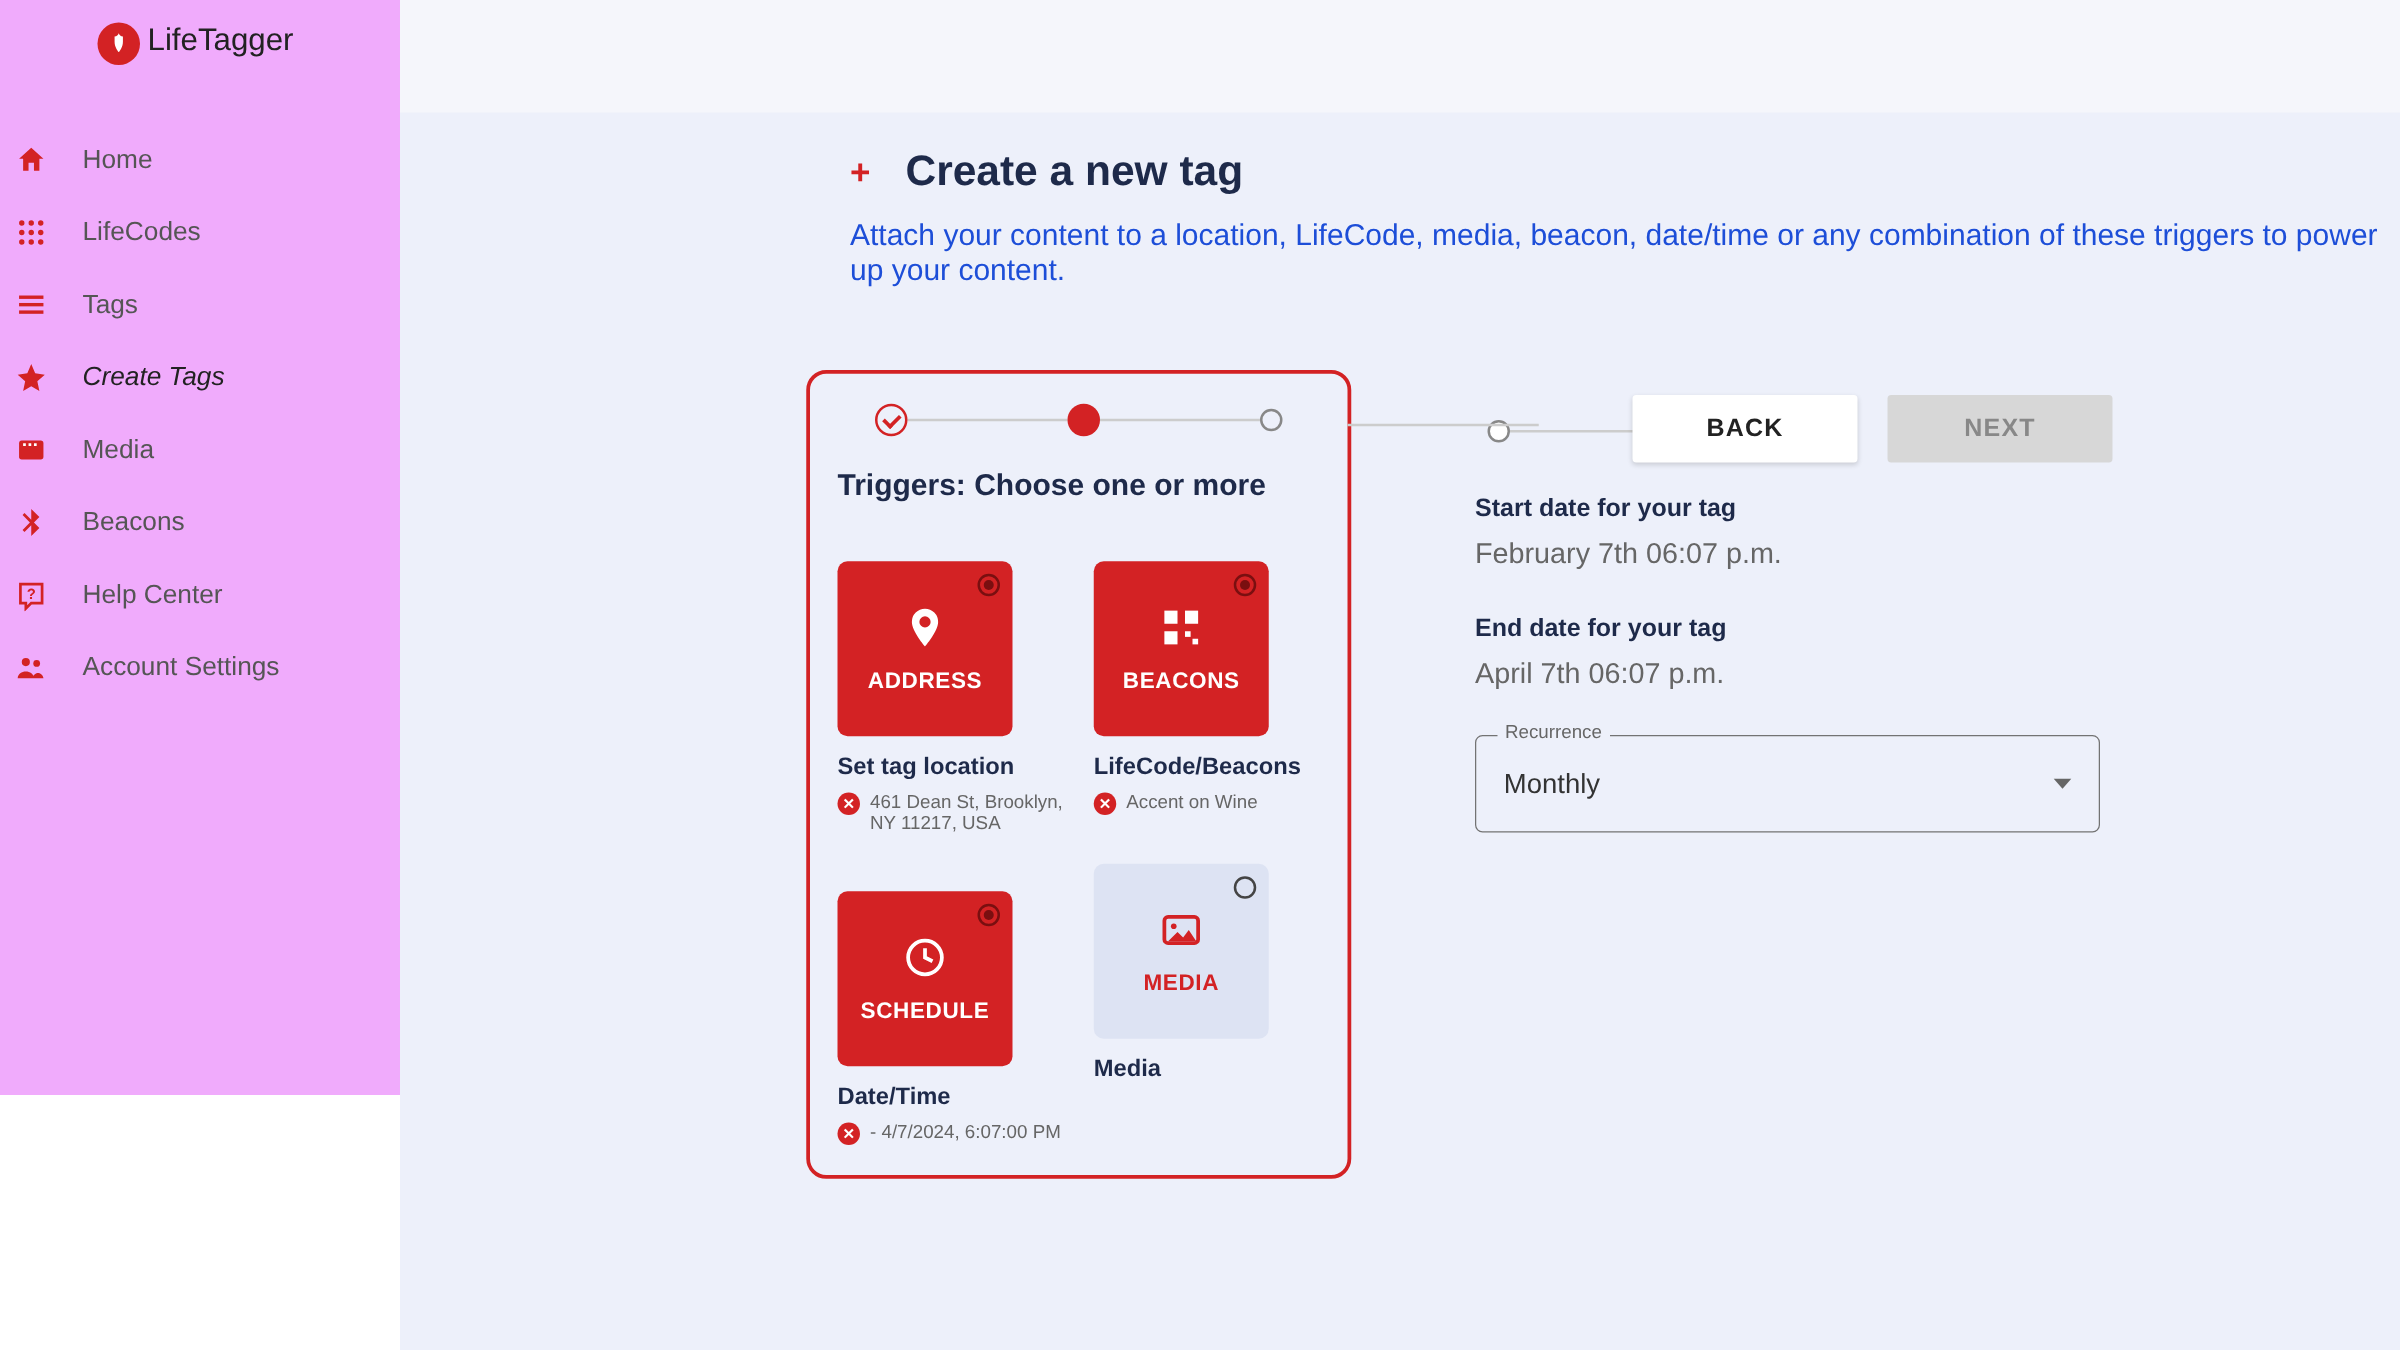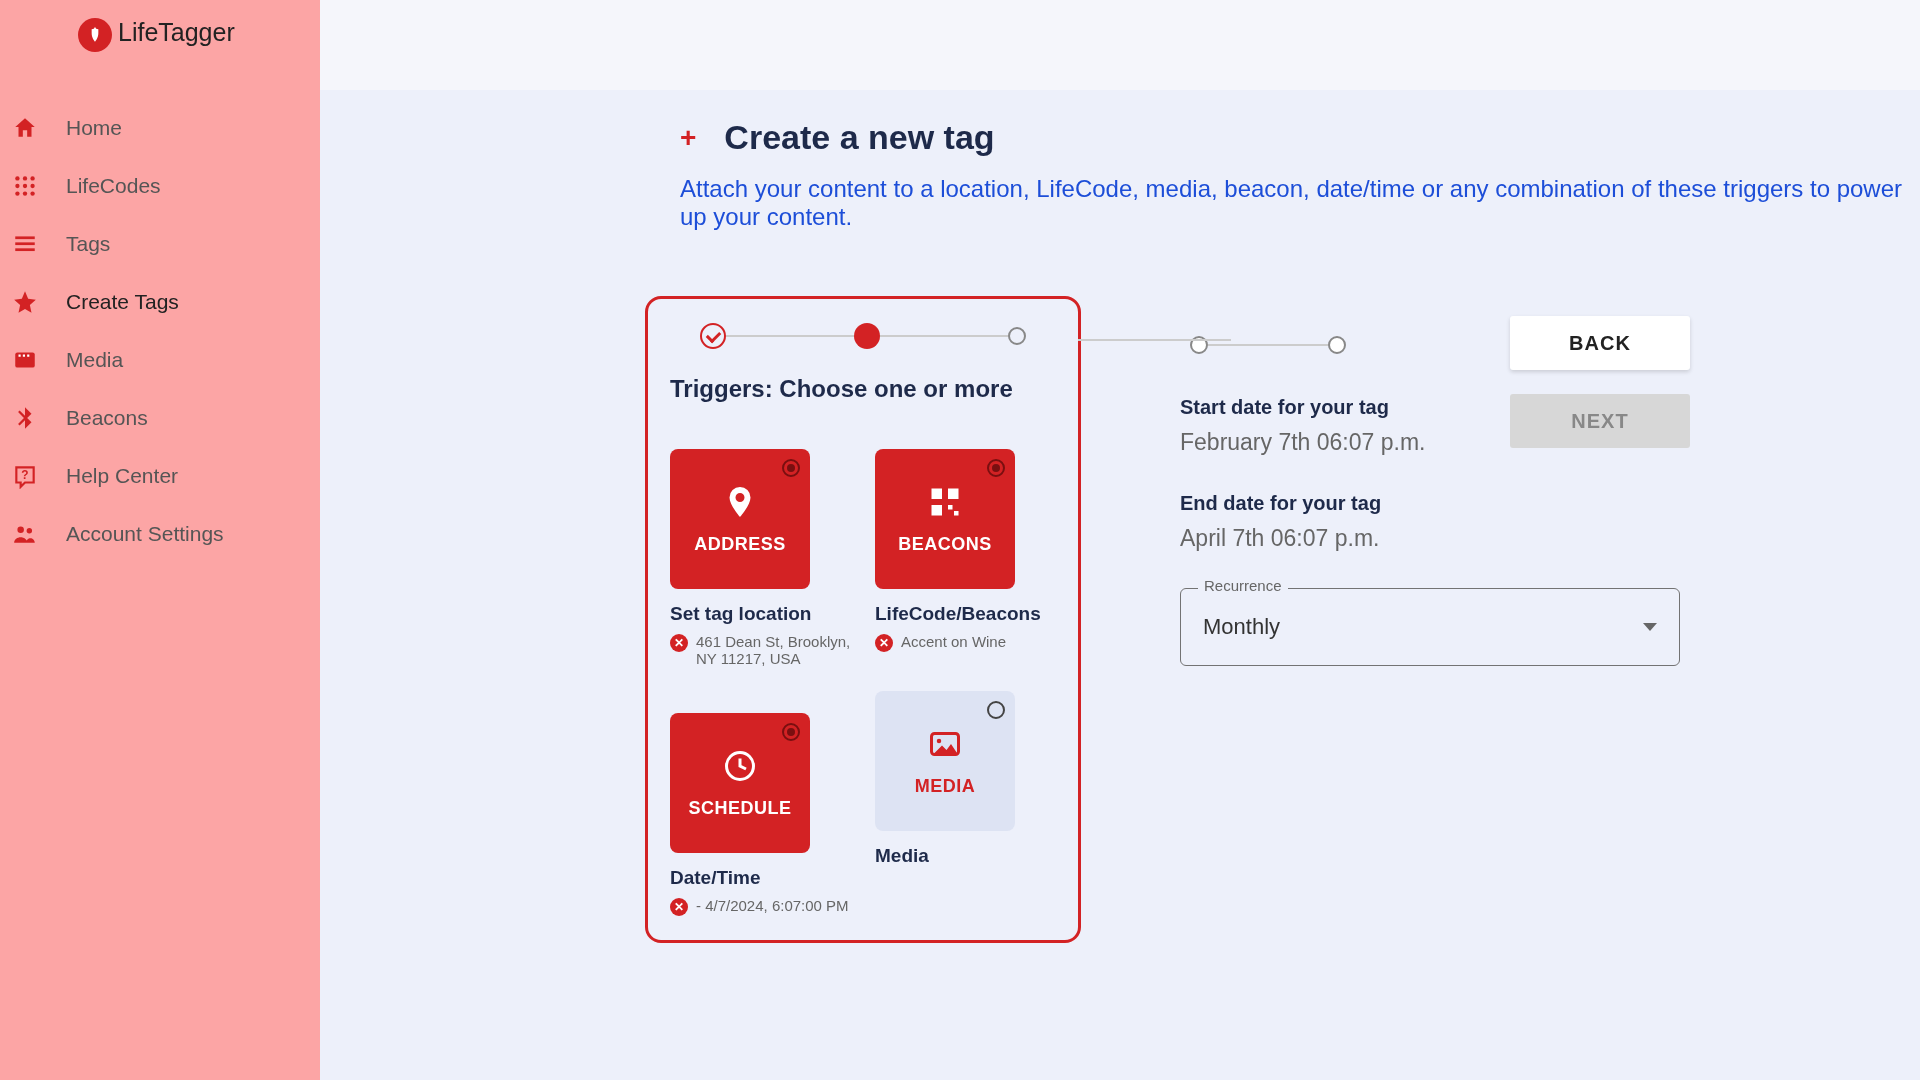--- a/index.html
+++ b/index.html
@@ -8,51 +8,51 @@
   --text:#333;
   --muted:#666;
   --bg:#f5f6fb;
   --panel-bg:#edf0fa;
   --card-unsel:#dde3f3;
 }
 *{box-sizing:border-box;margin:0;padding:0;font-family:Arial,Helvetica,sans-serif;}
 body{background:#fff;color:var(--text);width:1920px;height:1080px;overflow:hidden;}
 
 
-.sidebar{position:absolute;left:0;top:0;width:320px;height:1080px;background:#fca5a5;padding-top:18px;}
+.sidebar{position:absolute;left:0;top:0;width:320px;height:876px;background:#f0abfc;padding-top:18px;}
 .logo-row{display:flex;align-items:center;gap:12px;padding:0 20px 32px 78px;}
 .logo-icon{width:34px;height:34px;border-radius:50%;background:var(--red);display:flex;align-items:center;justify-content:center;position:absolute;left:78px;top:18px;}
 .logo-icon svg{width:20px;height:20px;fill:#fff;}
 .logo-text{font-size:25px;font-weight:500;color:#222;margin-left:40px;}
 
 .nav{padding-top:20px;}
 .nav-item{display:flex;align-items:center;gap:28px;padding:16px 0 16px 12px;cursor:pointer;font-size:21px;color:#555;}
 .nav-item svg{width:26px;height:26px;fill:var(--red);}
-.nav-item.active{color:#222;font-weight:500;}
+.nav-item.active{color:#222;font-weight:500;font-style:italic;}
 
 
 .header-right{position:absolute;right:30px;top:30px;display:flex;align-items:center;gap:14px;}
 .demo-label{font-size:21px;font-weight:700;letter-spacing:.5px;color:#222;}
 .menu-icon{width:28px;height:20px;display:flex;flex-direction:column;justify-content:space-between;cursor:pointer;}
 .menu-icon span{height:3px;background:#222;border-radius:1px;}
 .avatar{width:36px;height:36px;border-radius:50%;background:var(--red);display:flex;align-items:center;justify-content:center;}
 .avatar svg{width:20px;height:20px;fill:#fff;}
 
 
 .main{position:absolute;left:320px;top:0;right:0;bottom:0;background:var(--bg);padding:0;}
 .content{padding:28px 50px 0 40px;background:var(--panel-bg);margin-top:90px;min-height:calc(100% - 90px);}
 .title-row{display:flex;align-items:center;gap:28px;margin-bottom:18px;}
 .plus-icon{color:var(--red);font-size:28px;font-weight:700;}
 .page-title{font-size:34px;font-weight:700;color:var(--navy);}
 .subtitle{font-size:24px;color:#1d4ed8;}
 .step{width:18px;height:18px;border-radius:50%;border:2px solid #888;background:#fff;}
 .step-line{width:120px;height:2px;background:#ccc;}
 
 
-.nav-buttons{position:absolute;right:230px;top:316px;display:flex;gap:24px;flex-direction:column;}
+.nav-buttons{position:absolute;right:230px;top:316px;display:flex;gap:24px;}
 .btn{width:180px;height:54px;font-size:20px;font-weight:600;letter-spacing:1px;border:none;cursor:pointer;border-radius:3px;}
 .btn-back{background:#fff;color:#222;box-shadow:0 2px 4px rgba(0,0,0,.15);}
 .btn-next{background:#d7d7d7;color:#888;cursor:not-allowed;}
 
 
 .panel{position:absolute;left:325px;top:296px;width:436px;border:3px solid var(--red);border-radius:16px;padding:24px 22px;background:var(--panel-bg);}
 .panel-step-row{display:flex;align-items:center;gap:0;margin-bottom:26px;padding:0 30px;}
 .panel-step{width:18px;height:18px;border-radius:50%;border:2px solid #888;background:transparent;}
 .panel-step.done{width:26px;height:26px;border:2.5px solid var(--red);position:relative;}
 .panel-step.done::after{content:"";position:absolute;left:5px;top:6px;width:10px;height:6px;border-left:3px solid var(--red);border-bottom:3px solid var(--red);transform:rotate(-45deg);}

